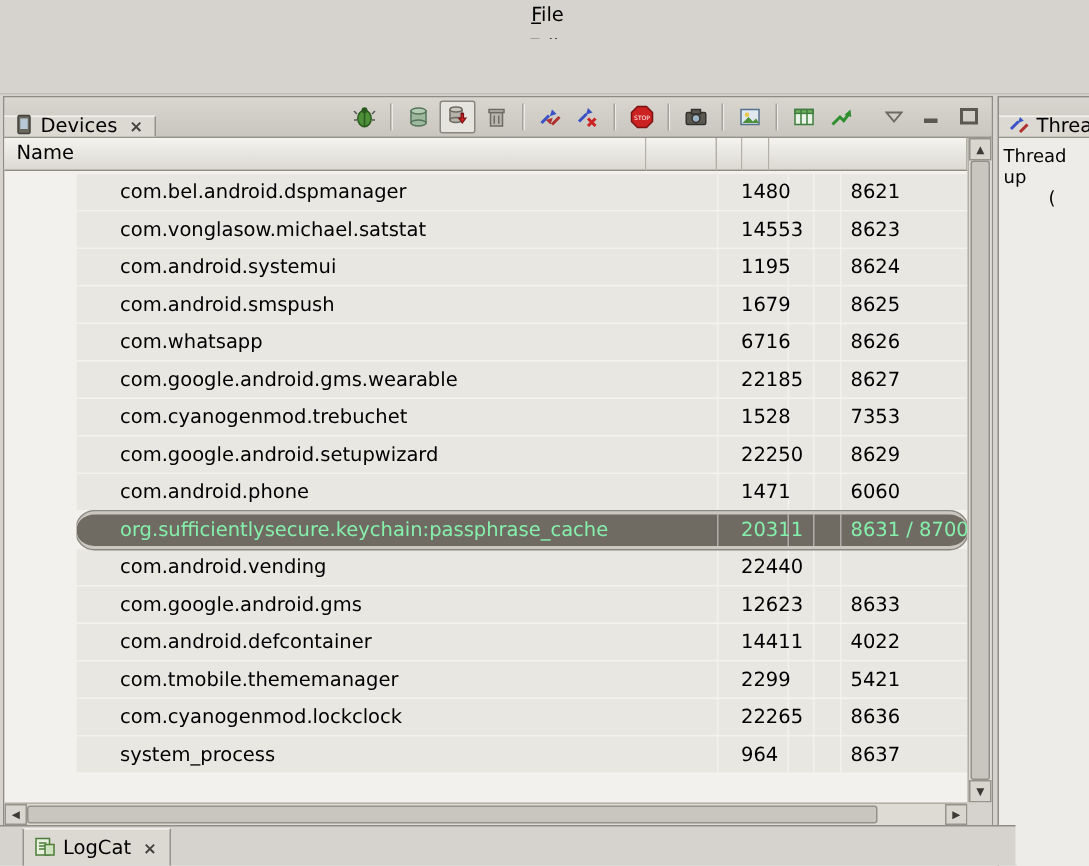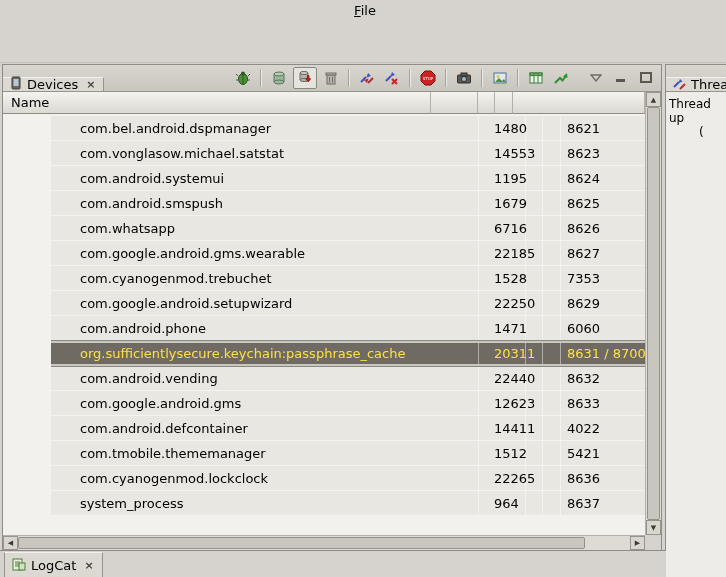--- a/index.html
+++ b/index.html
@@ -24,21 +24,21 @@
     position:absolute;top:26px;left:0;right:0;height:36px;
     background:#d6d3ce;border-bottom:1px solid #c2bfb8;
   }
   
   .panel{background:#d6d3ce;border:1px solid #8f8c85;}
   .devices-panel{position:absolute;left:2px;top:64px;width:658px;height:485px;}
   .threads-panel{position:absolute;left:665px;top:64px;width:61px;height:513px;overflow:hidden;}
   .logcat-strip{
     position:absolute;left:0px;top:550px;width:662px;height:27px;
     background:#d6d3ce;border-top:1px solid #8f8c85;
-    display:flex;align-items:flex-end;padding-left:4px;
+    display:flex;align-items:flex-end;padding-left:15px;
   }
   
   .tabbar{
     height:26px;background:linear-gradient(#d9d6d0,#c9c6c0);
     border-bottom:1px solid #96938c;
     display:flex;align-items:stretch;
   }
   .tab{
     display:flex;align-items:center;gap:5px;
     padding:0 7px;background:#dcd9d3;
@@ -77,23 +77,24 @@
     position:absolute;top:22px;left:0;right:16px;bottom:15px;
     overflow:hidden;background:#f2f1ed;padding-top:2px;margin-left:48px;
   }
   .trow{height:25px;box-sizing:border-box;background:#e9e7e2;border-bottom:1px solid #f4f3ef;align-items:center;cursor:default;}
   .trow .c{height:100%;display:flex;align-items:center;overflow:visible;border-right:1px solid rgba(255,255,255,0.45);}
   .trow .c.rest{border-right:none;}
   .trow .name{padding-left:29px;}
   .trow .pid{padding-left:15px;}
   .trow .port{padding-left:6px;white-space:nowrap;}
   .trow.selected{
-    background:#6f6b62;color:#fde047;
+    background:#6f6b62;color:#86efac;
     border-top:2px solid #c9c7c0;border-bottom:2px solid #c9c7c0;
     outline:1px solid #8a8780;
+    border-radius:12px;
   }
   
   .vscroll{position:absolute;top:0;right:0;width:16px;bottom:15px;background:#dedbd5;border-left:1px solid #b3b0a8;box-sizing:border-box;}
   .hscroll{position:absolute;left:0;right:16px;bottom:0;height:15px;background:#dedbd5;border-top:1px solid #b3b0a8;box-sizing:border-box;}
   .sb-btn{
     position:absolute;background:#d9d6d0;border:1px solid #97948d;
     display:flex;align-items:center;justify-content:center;
     font-size:7px;color:#3c3a36;box-sizing:border-box;cursor:pointer;
   }
   .vscroll .up{top:0;left:0;right:0;height:15px;}
@@ -319,39 +320,38 @@
           <div class="c pid">20311</div>
           <div class="c s1"></div>
           <div class="c s2"></div>
           <div class="c port rest">8631 / 8700</div>
         </div>
         <div class="trow grid-cols">
           <div class="c name">com.android.vending</div>
           <div class="c pid">22440</div>
           <div class="c s1"></div>
           <div class="c s2"></div>
-          <div class="c port rest">8632</div>
         </div>
         <div class="trow grid-cols">
           <div class="c name">com.google.android.gms</div>
           <div class="c pid">12623</div>
           <div class="c s1"></div>
           <div class="c s2"></div>
           <div class="c port rest">8633</div>
         </div>
         <div class="trow grid-cols">
           <div class="c name">com.android.defcontainer</div>
           <div class="c pid">14411</div>
           <div class="c s1"></div>
           <div class="c s2"></div>
           <div class="c port rest">4022</div>
         </div>
         <div class="trow grid-cols">
           <div class="c name">com.tmobile.thememanager</div>
-          <div class="c pid">1512</div>
+          <div class="c pid">2299</div>
           <div class="c s1"></div>
           <div class="c s2"></div>
           <div class="c port rest">5421</div>
         </div>
         <div class="trow grid-cols">
           <div class="c name">com.cyanogenmod.lockclock</div>
           <div class="c pid">22265</div>
           <div class="c s1"></div>
           <div class="c s2"></div>
           <div class="c port rest">8636</div>

